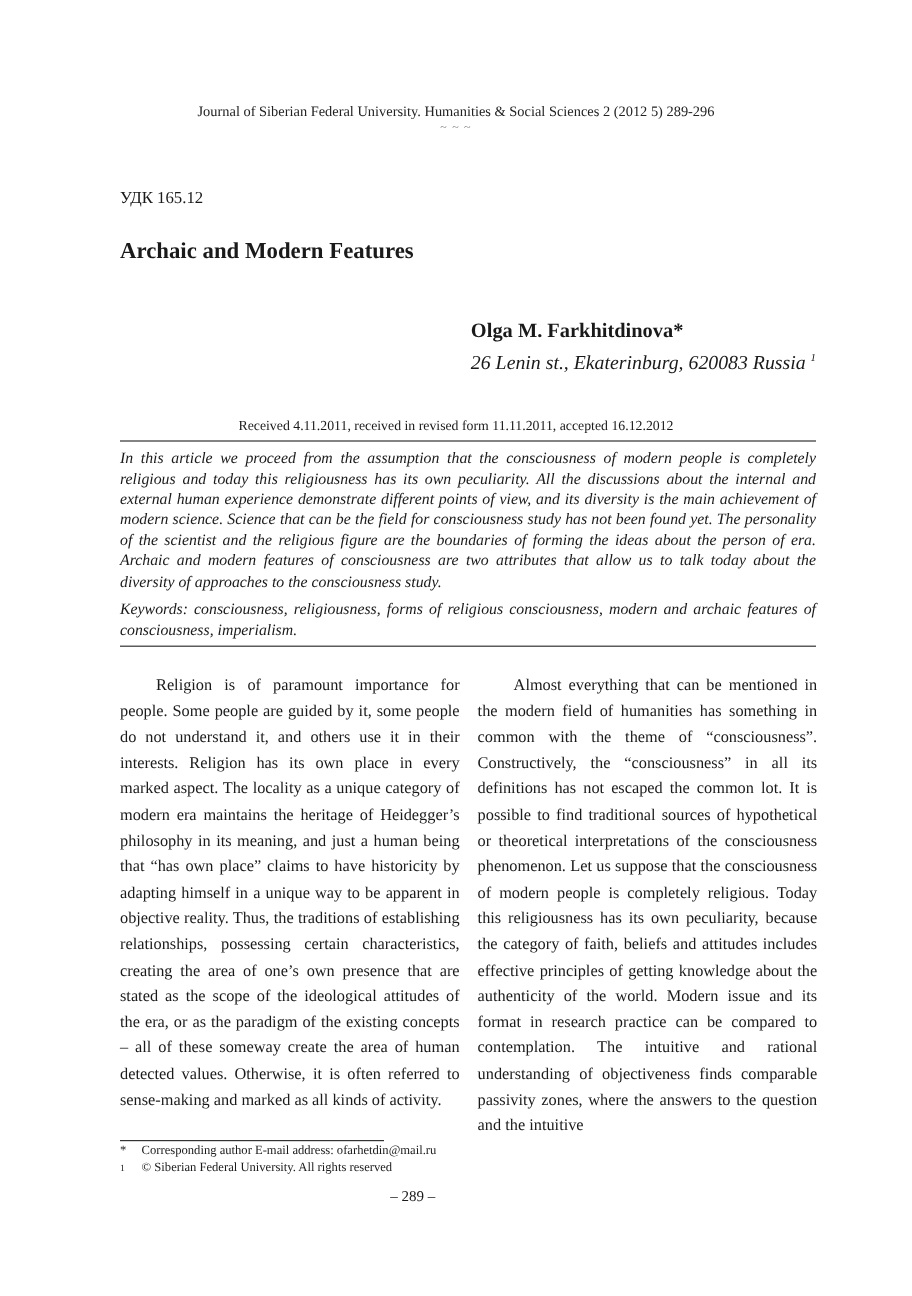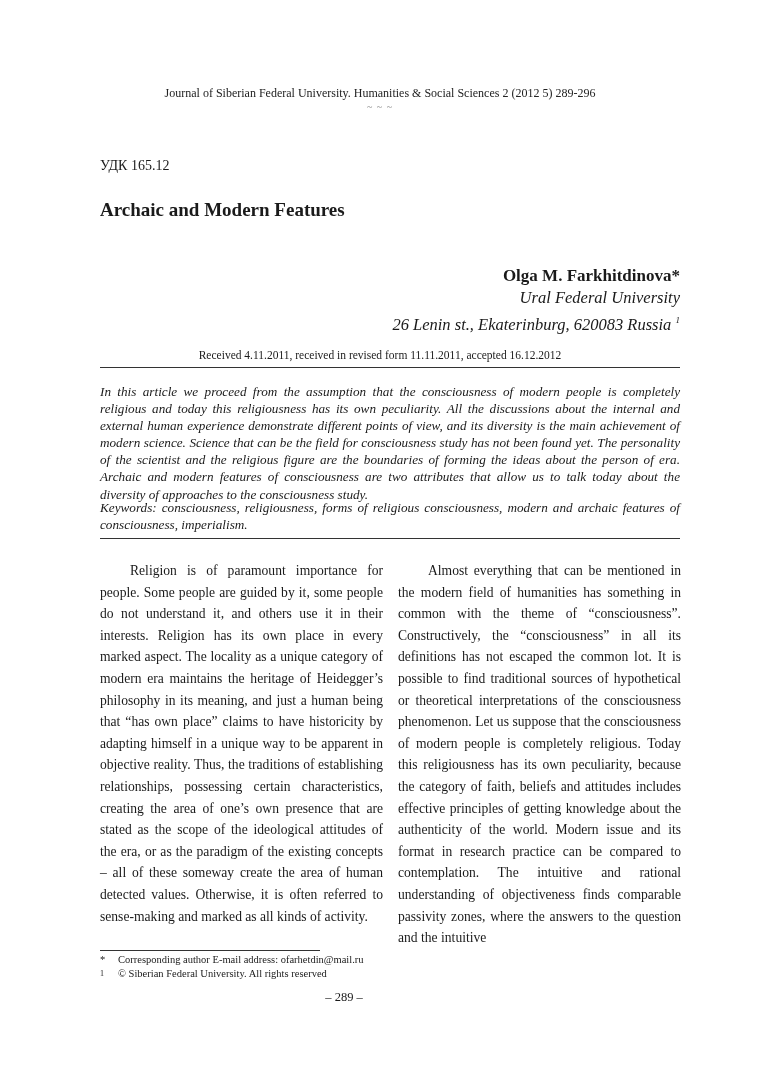--- a/index.html
+++ b/index.html
@@ -3,28 +3,28 @@
 <meta charset="utf-8">
 <style>
   html, body { margin: 0; padding: 0; background: #ffffff; }
   body { width: 760px; height: 1080px; position: relative; overflow: hidden;
          font-family: "Liberation Serif", "DejaVu Serif", serif; color: #1a1a1a; }
   .abs { position: absolute; }
   .journal { left: 0; width: 760px; top: 86px; text-align: center; font-size: 12px; color: #222; }
   .tilde { left: 0; width: 760px; top: 101px; text-align: center; font-size: 10px; color: #888; letter-spacing: 1px; }
   .udk { left: 100px; top: 158px; font-size: 14px; }
   .title { left: 100px; top: 195px; font-size: 19px; font-weight: bold; line-height: 30px; }
-  .author-block { right: 80px; top: 265px; text-align: right; line-height: 22px; }
+  .author-block { right: 80px; top: 265px; line-height: 22px; }
   .author { font-size: 17px; font-weight: bold; }
   .affil { font-size: 16.5px; font-style: italic; }
   .sup { font-size: 9px; vertical-align: super; }
   .received { left: 0; width: 760px; top: 349px; text-align: center; font-size: 11.5px; }
   .rule { left: 100px; width: 580px; height: 1px; background: #333; }
   .abstract { left: 100px; width: 580px; top: 373px; font-size: 13.2px; font-style: italic;
-              line-height: 17.1px; text-align: justify; margin-top: 10px; }
+              line-height: 17.1px; text-align: justify; }
   .keywords { left: 100px; width: 580px; top: 499px; font-size: 13.2px; font-style: italic;
               line-height: 17.1px; text-align: justify; }
   .col { top: 560px; width: 283px; font-size: 13.6px; line-height: 21.6px; text-align: justify; }
   .col p { margin: 0; text-indent: 30px; }
   .col-left { left: 100px; }
   .col-right { left: 398px; }
   .fn-rule { left: 100px; width: 220px; top: 950px; height: 1px; background: #333; }
   .footnotes { left: 100px; top: 953px; font-size: 10.5px; line-height: 14px; }
   .fn { display: flex; }
   .fn-mark { width: 18px; display: inline-block; }
@@ -37,21 +37,20 @@
 <div class="abs tilde">~ ~ ~</div>
 
 <div class="abs udk">УДК 165.12</div>
 
 <div class="abs title">
   <div>Archaic and Modern Features</div>
 </div>
 
 <div class="abs author-block">
   <div class="author">Olga M. Farkhitdinova*</div>
-  <div class="affil">Ural Federal University</div>
   <div class="affil">
     <span>26 Lenin st., Ekaterinburg, 620083 Russia</span>
     <span class="sup">1</span>
   </div>
 </div>
 
 <div class="abs received">Received 4.11.2011, received in revised form 11.11.2011, accepted 16.12.2012</div>
 <div class="abs rule" style="top:367px;"></div>
 
 <div class="abs abstract">In this article we proceed from the assumption that the consciousness of modern people is completely religious and today this religiousness has its own peculiarity. All the discussions about the internal and external human experience demonstrate different points of view, and its diversity is the main achievement of modern science. Science that can be the field for consciousness study has not been found yet. The personality of the scientist and the religious figure are the boundaries of forming the ideas about the person of era. Archaic and modern features of consciousness are two attributes that allow us to talk today about the diversity of approaches to the consciousness study.</div>

